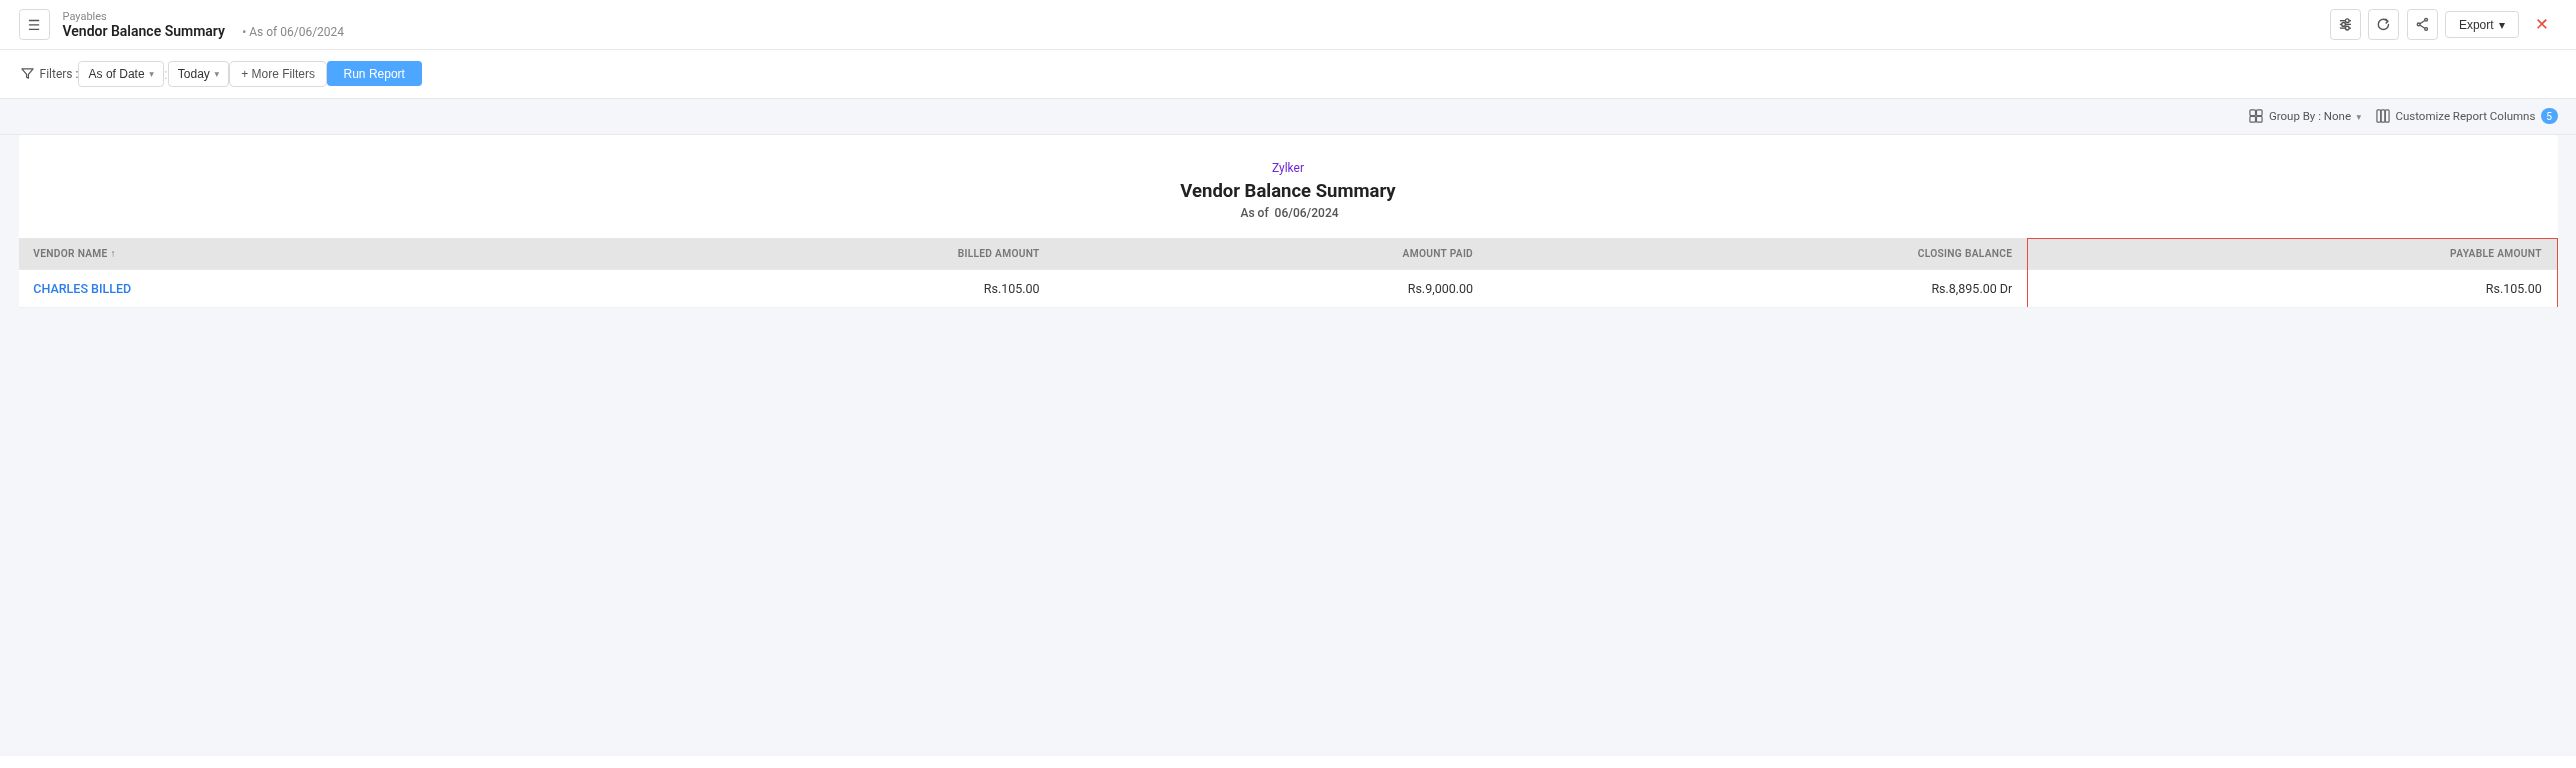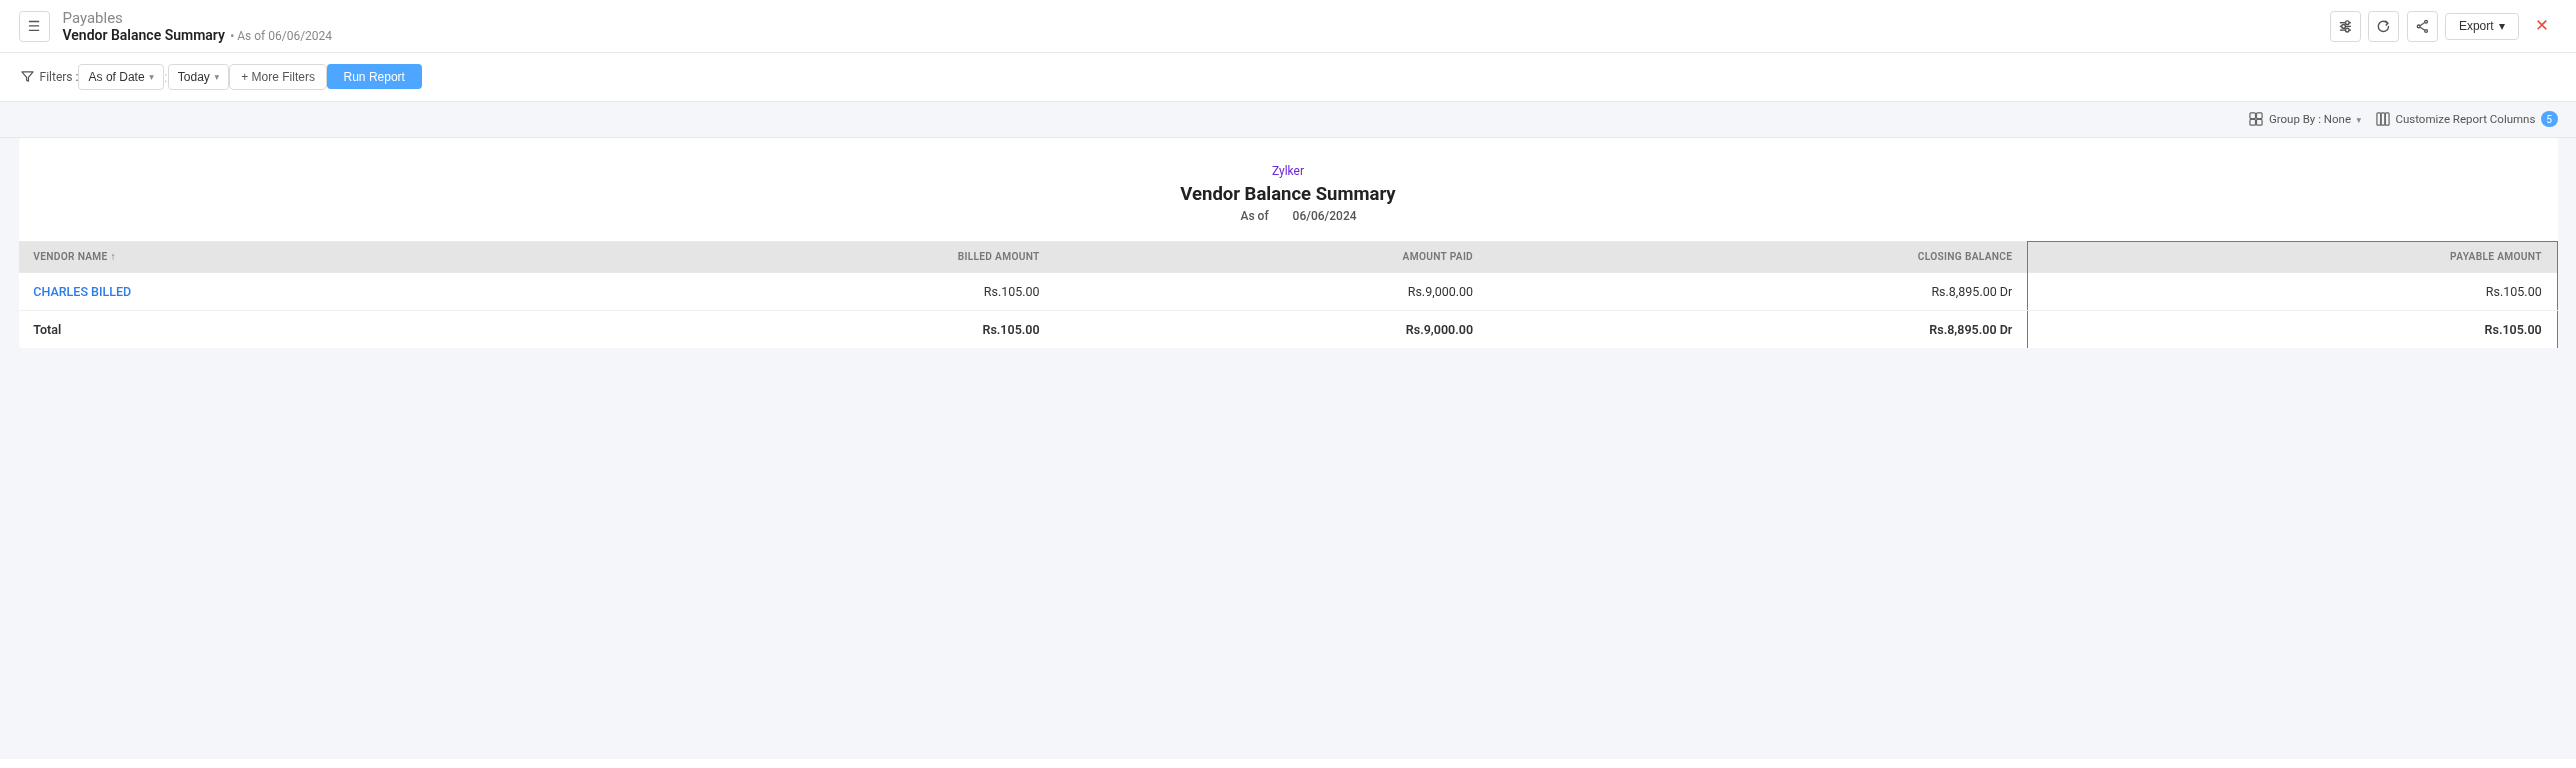--- a/index.html
+++ b/index.html
@@ -22,33 +22,33 @@
     .hamburger-icon {
       cursor: pointer;
       font-size: 16.6px;
       color: #555;
     }
     .header-title-group {
       display: flex;
       flex-direction: column;
     }
     .breadcrumb-text {
-      font-size: 15px;
+      font-size: 11px;
       color: #888;
     }
     .page-title {
       font-size: 14px;
       font-weight: 600;
       color: #222;
     }
     .page-title-date {
       font-size: 12px;
       font-weight: 400;
       color: #888;
-      margin-left: 2px;
+      margin-left: 14px;
     }
     .header-actions {
       display: flex;
       align-items: center;
       gap: 7.4px;
     }
     .icon-btn {
       width: 31px;
       height: 31px;
       border: 0.9px solid #d9d9d9;
@@ -208,21 +208,21 @@
       font-size: 18.5px;
       font-weight: 700;
       color: #222;
       margin-bottom: 3.7px;
     }
     .report-date-line {
       font-size: 12px;
       color: #555;
     }
     .report-date-line span {
-      margin-left: 21px;
+      margin-left: 3px;
       font-weight: 500;
     }
 
     
     .report-table {
       width: 100%;
       border-collapse: collapse;
     }
     .report-table thead tr {
       border-top: 0.9px solid #e8e8e8;
@@ -400,24 +400,17 @@
         <tr class="data-row">
           <td>
             <span class="vendor-link">CHARLES BILLED</span>
           </td>
           <td class="right">Rs.105.00</td>
           <td class="right">Rs.9,000.00</td>
           <td class="right">Rs.8,895.00 Dr</td>
           <td class="right payable-cell">Rs.105.00</td>
         </tr>
 
-        <tr class="total-row">
-          <td>Total</td>
-          <td class="right">Rs.105.00</td>
-          <td class="right">Rs.9,000.00</td>
-          <td class="right">Rs.8,895.00 Dr</td>
-          <td class="right payable-cell-total">Rs.105.00</td>
-        </tr>
       </tbody>
     </table>
   </div>
 </div>
 
 
 </body></html>

